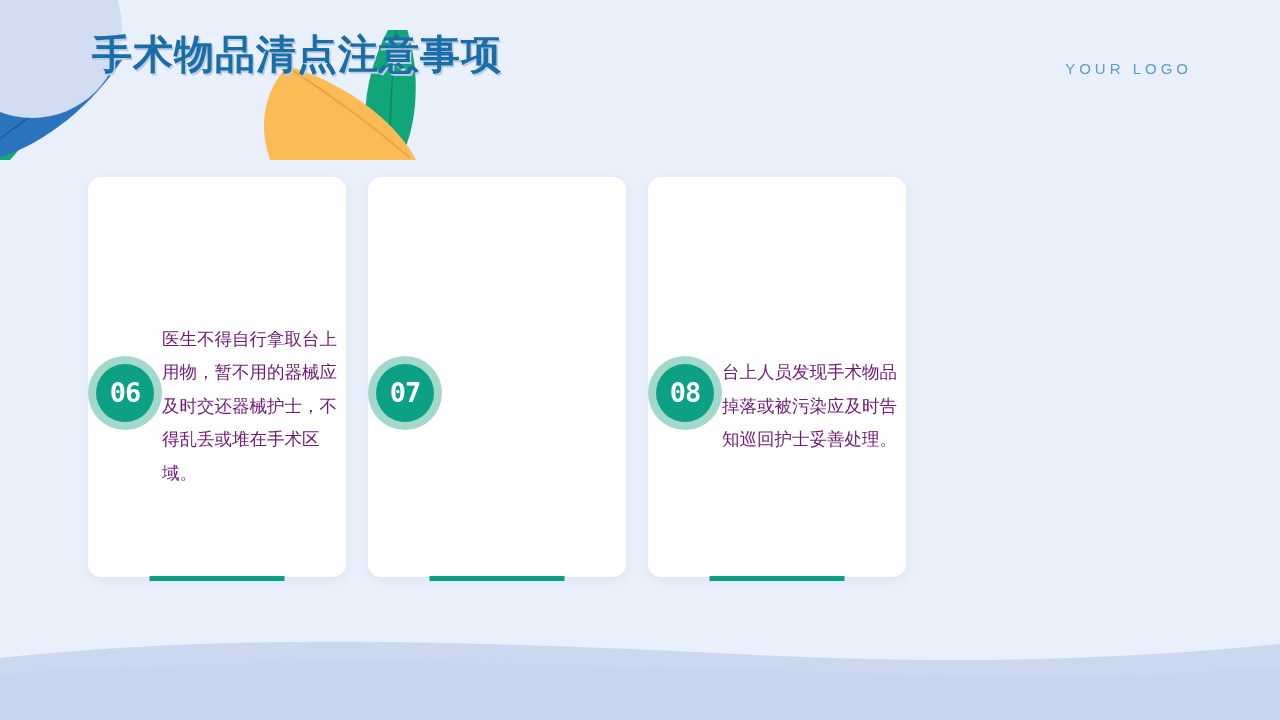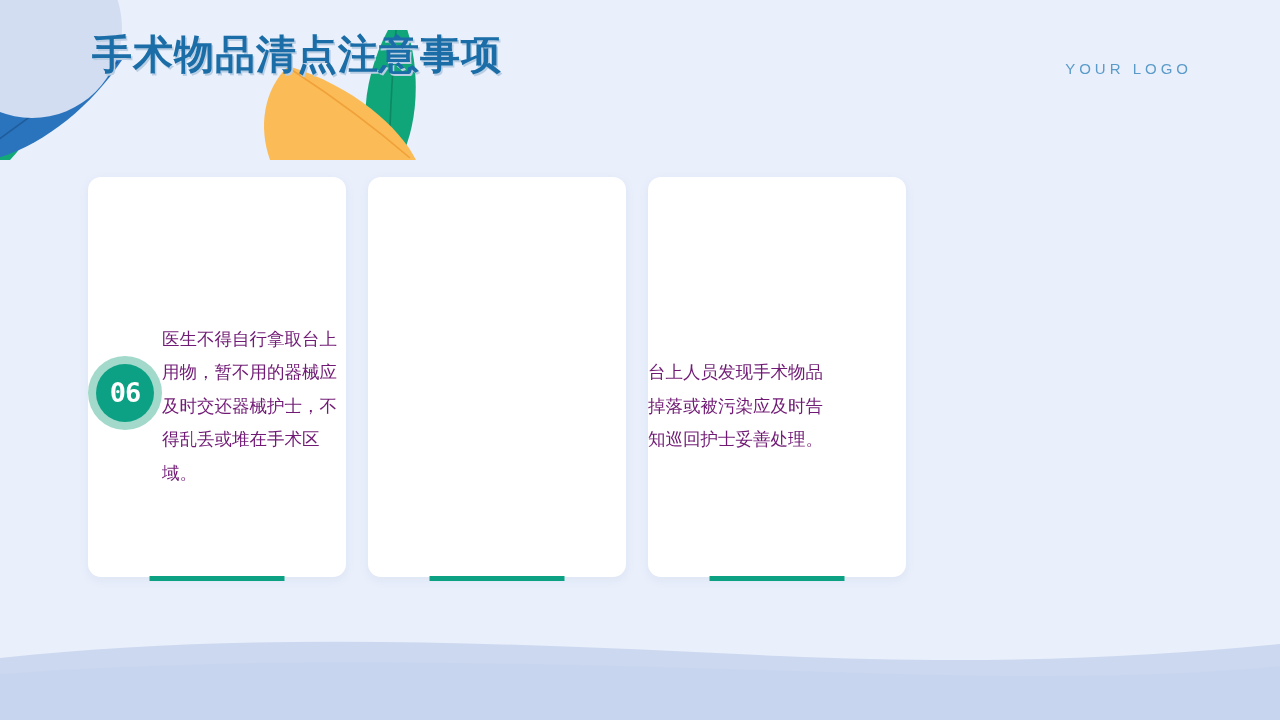--- a/index.html
+++ b/index.html
@@ -123,22 +123,32 @@
     <div class="badge-outer">
       <div class="badge-inner">
         <span class="badge-num">06</span>
       </div>
     </div>
     <div class="card-text">医生不得自行拿取台上用物，暂不用的器械应及时交还器械护士，不得乱丢或堆在手术区域。</div>
     <div class="card-bar"></div>
   </div>
 
   <div class="card">
+    <div class="badge-outer">
+      <div class="badge-inner">
+        <span class="badge-num">07</span>
+      </div>
+    </div>
     <div class="card-bar"></div>
   </div>
 
   <div class="card">
+    <div class="badge-outer">
+      <div class="badge-inner">
+        <span class="badge-num">08</span>
+      </div>
+    </div>
     <div class="card-text">台上人员发现手术物品掉落或被污染应及时告知巡回护士妥善处理。</div>
     <div class="card-bar"></div>
   </div>
 
 
 </div>
 
 </body></html>

